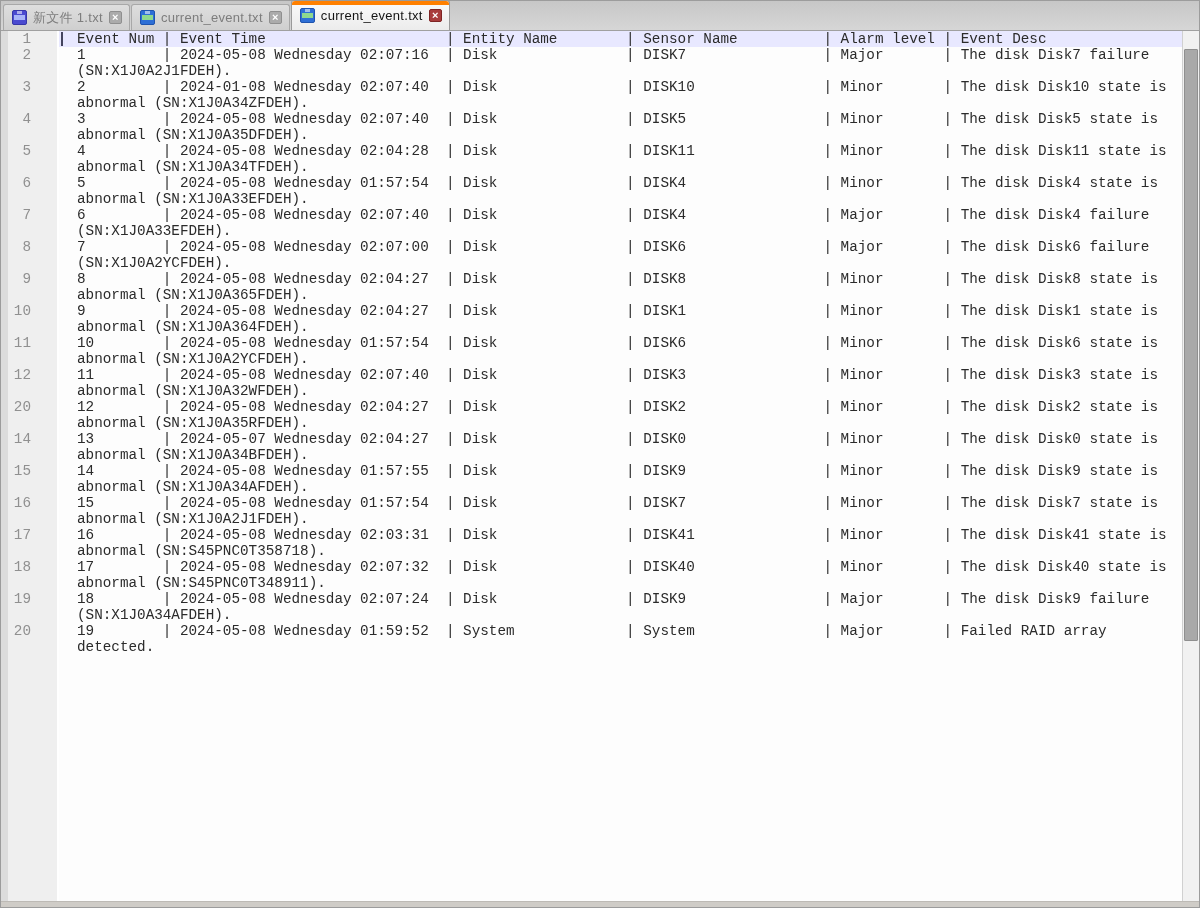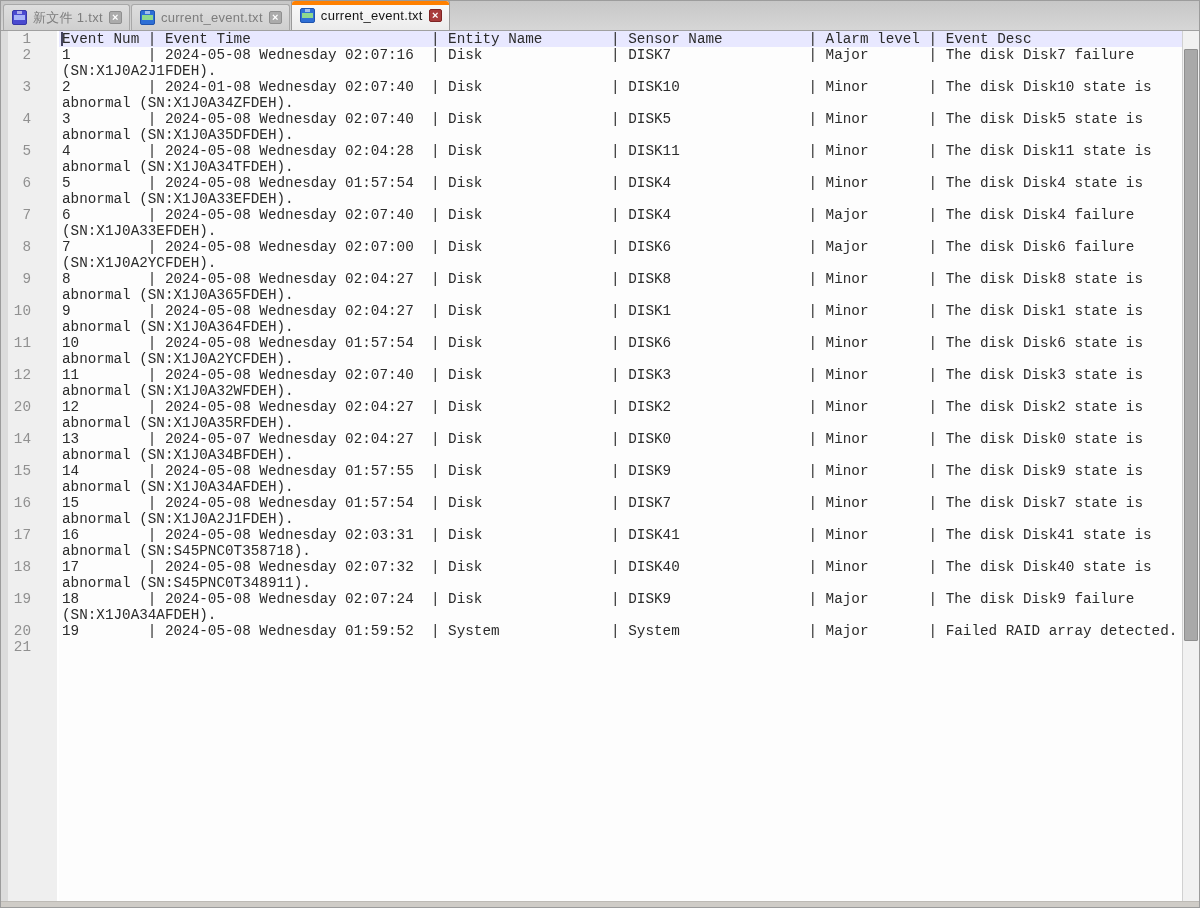--- a/index.html
+++ b/index.html
@@ -36,21 +36,21 @@
   
   .editor { flex:1 1 auto; display:flex; overflow:hidden; background:#fdfdfd; }
   .lines { flex:1 1 auto; display:flex; flex-direction:column;
            font-family:"Liberation Mono","DejaVu Sans Mono",monospace;
            font-size:14.3px; line-height:16px; color:#2b2b2b; }
   .line { display:flex; align-items:stretch; }
   .line .gutter { flex:0 0 58px; width:58px; text-align:right; padding-right:26px;
                   color:#909090; background:linear-gradient(to right,#dcdcdc 0,#dcdcdc 7px,#efefef 7px);
                   border-right:2px solid #ffffff; }
   .line .text { flex:1 1 auto; white-space:pre-wrap; word-break:normal; overflow-wrap:normal;
-                padding-left:3px; position:relative; min-height:16px; }
+                padding-left:18px; position:relative; min-height:16px; }
   .line.current .text { background:#e8e8ff; }
   .caret { position:absolute; left:2px; top:1px; width:1.5px; height:14px; background:#44445e; }
   .filler { flex:1 1 auto; }
 
   
   .vscroll { flex:0 0 17px; width:17px; background:#f1f1f1; border-left:1px solid #d0d0d0;
              position:relative; }
   .vthumb { position:absolute; left:1px; width:14px; top:18px; height:592px;
             background:#a9a9a9; border:1px solid #8f8f8f; border-radius:1px; cursor:pointer; }
 
@@ -164,24 +164,20 @@
           <div class="text">17        | 2024-05-08 Wednesday 02:07:32  | Disk               | DISK40               | Minor       | The disk Disk40 state is abnormal (SN:S45PNC0T348911).</div>
         </div>
         <div class="line">
           <div class="gutter">19</div>
           <div class="text">18        | 2024-05-08 Wednesday 02:07:24  | Disk               | DISK9                | Major       | The disk Disk9 failure (SN:X1J0A34AFDEH).</div>
         </div>
         <div class="line">
           <div class="gutter">20</div>
           <div class="text">19        | 2024-05-08 Wednesday 01:59:52  | System             | System               | Major       | Failed RAID array detected.</div>
         </div>
-        <div class="line">
-          <div class="gutter">21</div>
-          <div class="text"></div>
-        </div>
         <div class="line filler">
           <div class="gutter"></div>
           <div class="text"></div>
         </div>
       </div>
     <div class="vscroll">
       <div class="vthumb"></div>
     </div>
   </div>
 

